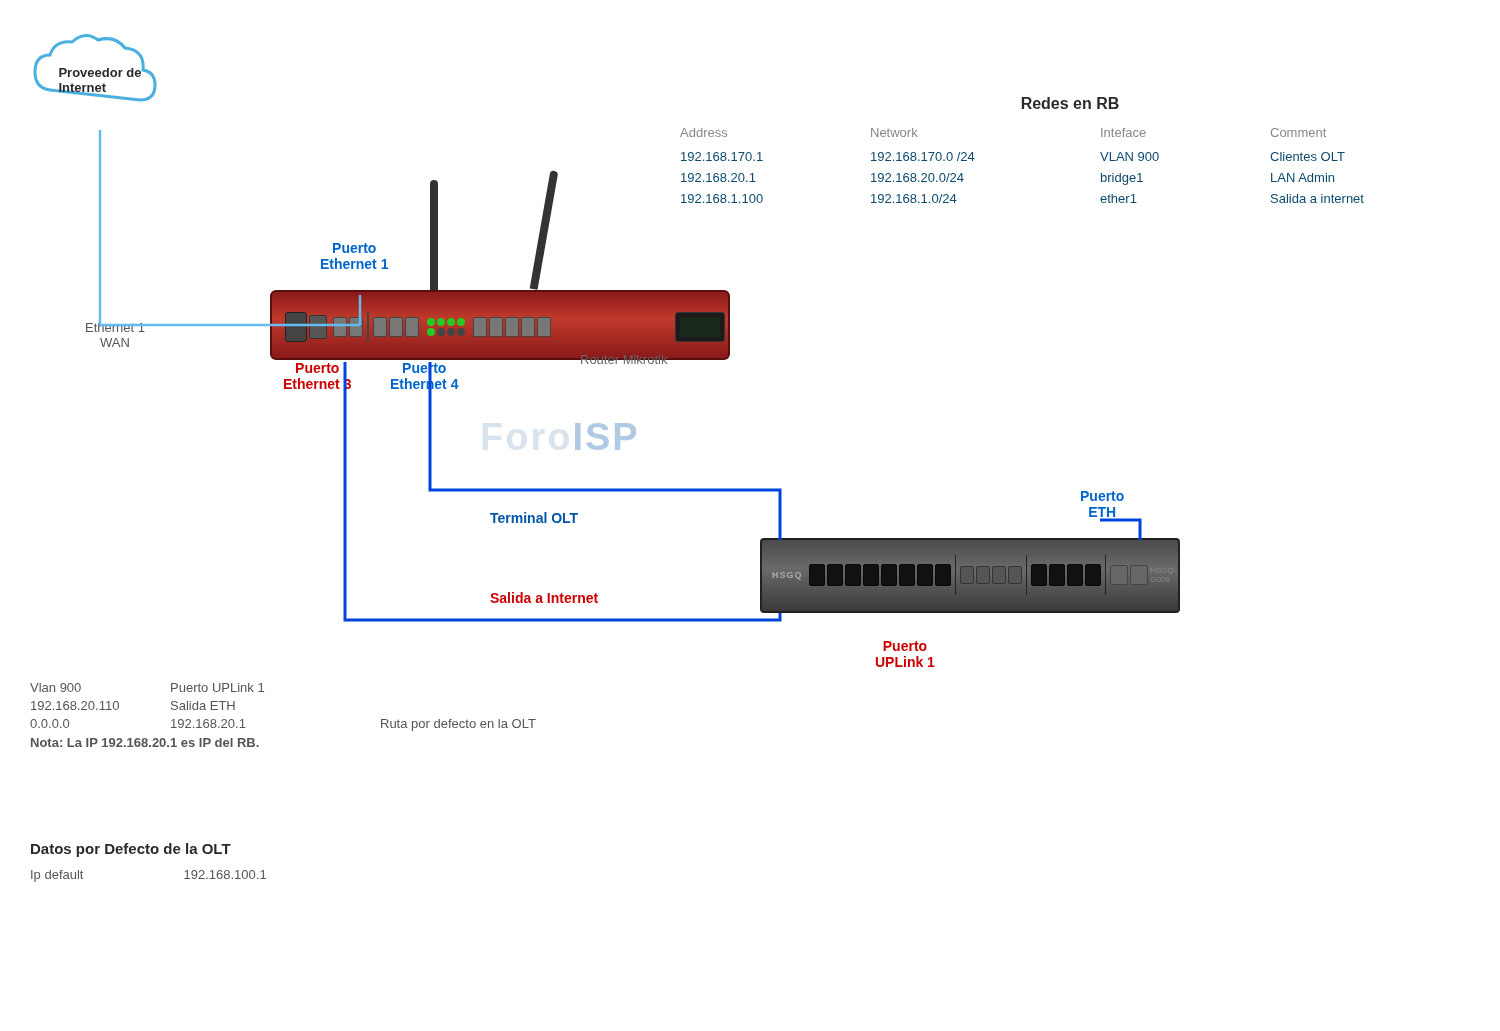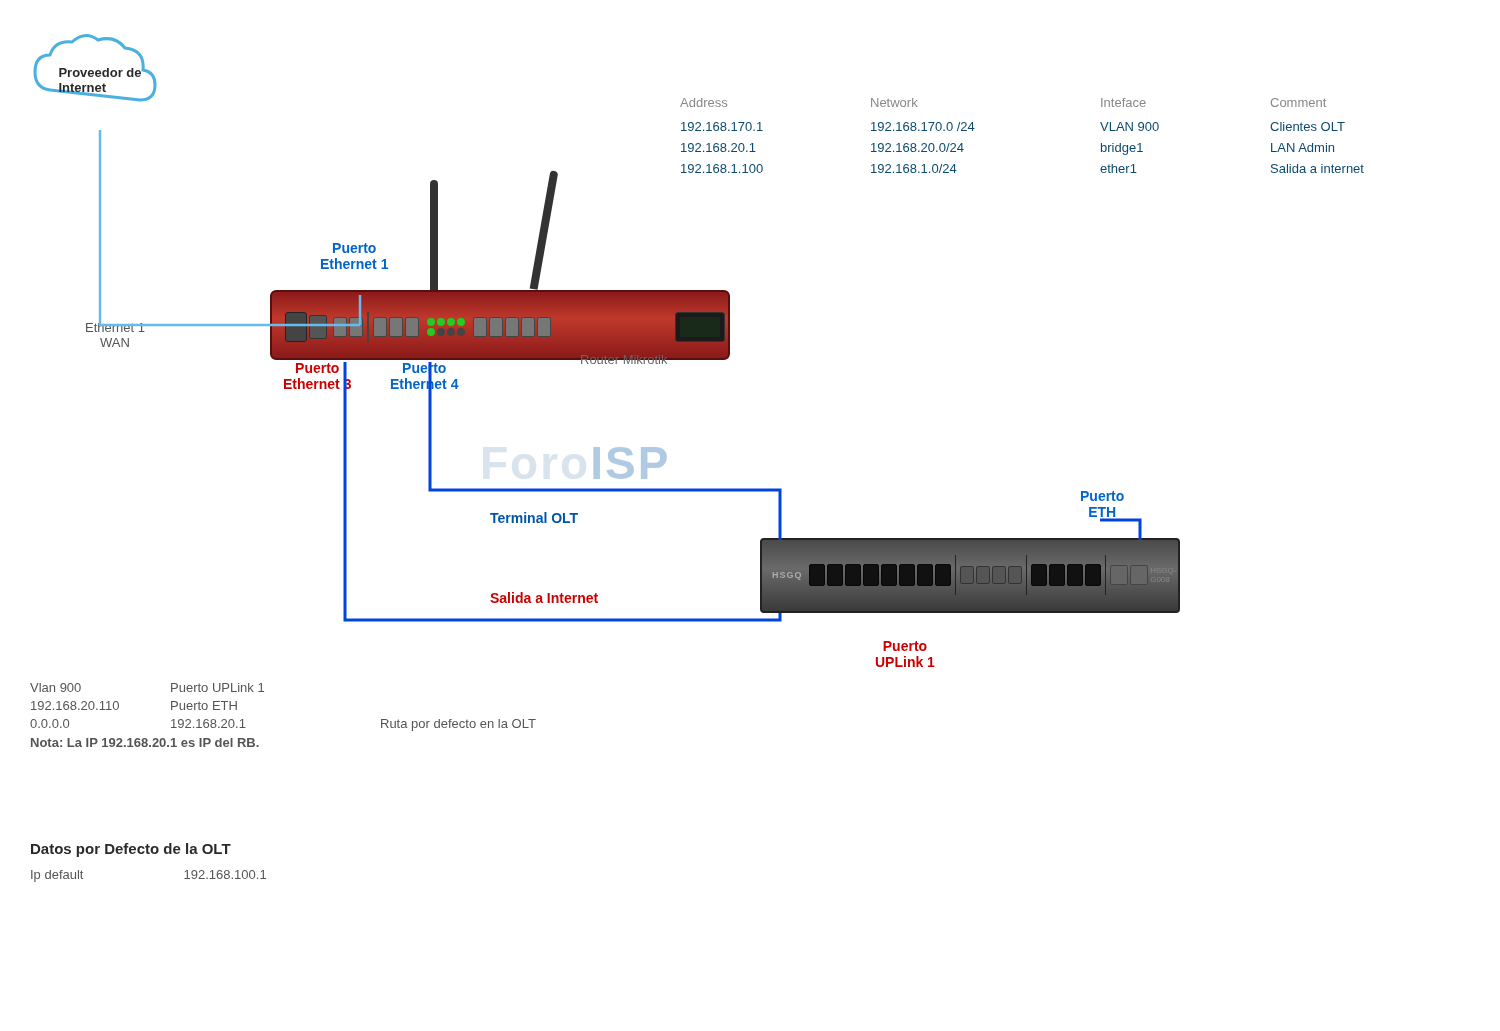--- a/index.html
+++ b/index.html
@@ -189,22 +189,22 @@
       font-size: 14px;
       font-weight: bold;
       color: #cc0000;
       text-align: center;
     }
 
     
     .watermark {
       position: absolute;
       left: 480px;
-      top: 436px;
-      font-size: 46px;
+      top: 416px;
+      font-size: 38px;
       color: rgba(180, 200, 220, 0.5);
       font-weight: bold;
       letter-spacing: 2px;
     }
 
     
     .datos-nuevos {
       position: absolute;
       left: 30px;
       top: 680px;
@@ -345,20 +345,21 @@
 
     <div style="display:flex;gap:2px;">
       <div style="width:18px;height:20px;background:#666;border-radius:2px;border:1px solid #444;"></div>
       <div style="width:18px;height:20px;background:#666;border-radius:2px;border:1px solid #444;"></div>
     </div>
     <div style="margin-left:auto;font-size:8px;color:#888;">HSGQ-G008</div>
   </div>
 </div>
 
 <div class="network-table">
+  <div class="network-table-title">Redes en RB</div>
   <div class="network-table-grid">
     <div class="network-col-header">Address</div>
     <div class="network-col-header">Network</div>
     <div class="network-col-header">Inteface</div>
     <div class="network-col-header">Comment</div>
 
     <div class="network-cell">192.168.170.1</div>
     <div class="network-cell">192.168.170.0 /24</div>
     <div class="network-cell">VLAN 900</div>
     <div class="network-cell">Clientes OLT</div>
@@ -417,21 +418,21 @@
   Foro<span style="color:rgba(100,150,200,0.5);">ISP</span>
 </div>
 
 <div class="datos-nuevos">
   <div class="datos-nuevos-grid">
     <div>Vlan 900</div>
     <div>Puerto UPLink 1</div>
     <div></div>
 
     <div>192.168.20.110</div>
-    <div>Puerto ETH</div>
+    <div>Salida ETH</div>
     <div></div>
 
     <div>0.0.0.0</div>
     <div>192.168.20.1</div>
     <div>Ruta  por defecto en la OLT</div>
   </div>
   <div style="font-size:13px;color:#555;margin-top:4px;font-weight:bold;">Nota: La IP 192.168.20.1 es IP del RB.</div>
 </div>
 
 <div class="datos-defecto">

